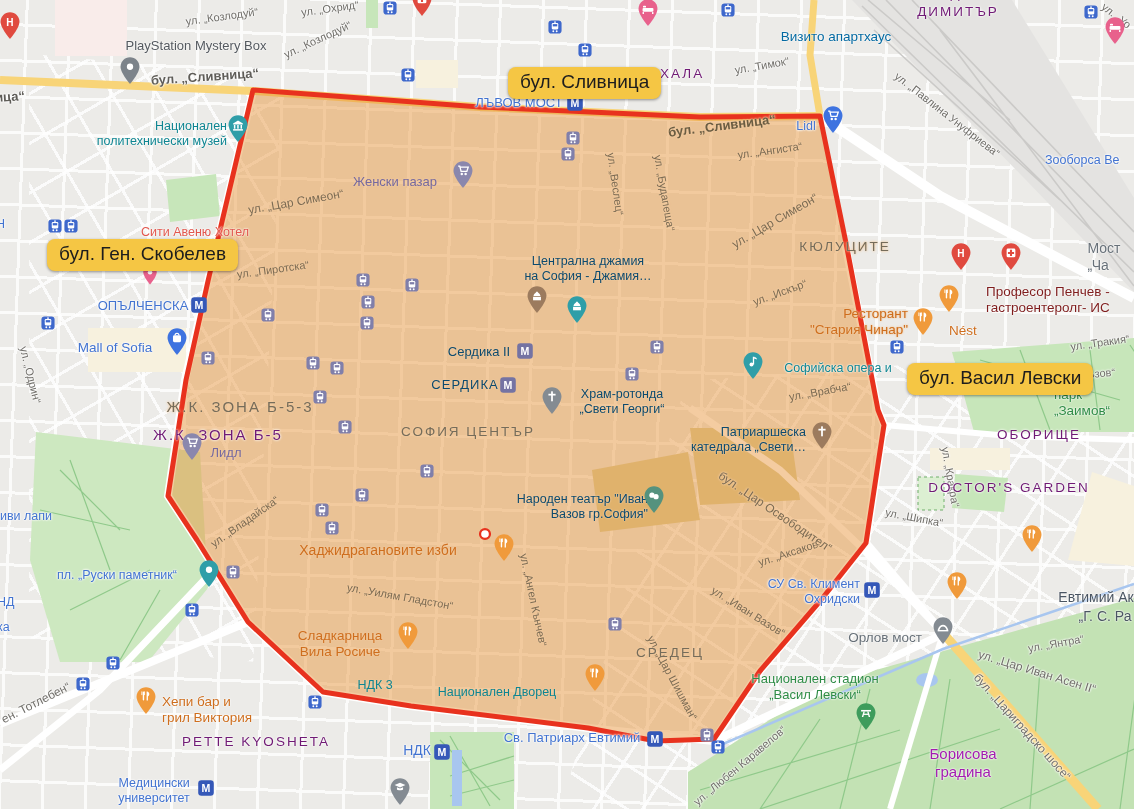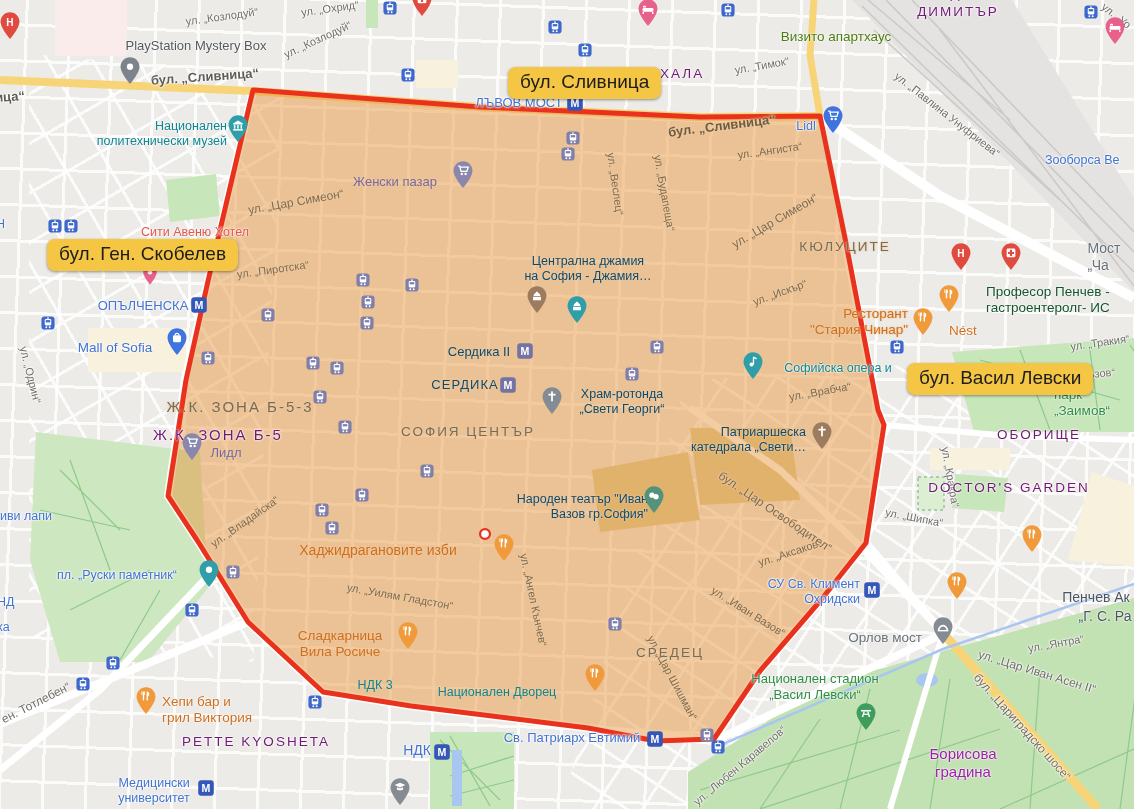--- a/index.html
+++ b/index.html
@@ -27,22 +27,22 @@
   .ar{color:#701a75;font-size:13.5px;letter-spacing:2px;text-shadow:0 0 2px #fff,0 0 3px #fff;white-space:nowrap}
   .az{color:#756C5A;font-size:13.5px;letter-spacing:2px;text-shadow:0 0 2px #F2CBA0,0 0 3px #F2CBA0;white-space:nowrap}
   .bl{color:#4273D0;font-size:12.5px;text-shadow:0 0 2px #fff,0 0 2px #fff,0 0 3px #fff}
   .tl{color:#0E8591;font-size:12.5px;text-shadow:0 0 2px #fff,0 0 2px #fff}
   .tz{color:#0E8591;font-size:12.5px;text-shadow:0 0 2px #F2CBA0,0 0 2px #F2CBA0}
   .sl{color:#0c4a6e;font-size:12.5px;text-shadow:0 0 2px #F2CBA0,0 0 2px #F2CBA0}
   .slp{color:#75699F;font-size:13px;text-shadow:0 0 2px #F2CBA0,0 0 2px #F2CBA0}
   .gy{color:#677078;font-size:12.5px;text-shadow:0 0 2px #fff,0 0 2px #fff}
   .or{color:#CE6E1E;font-size:12.5px;text-shadow:0 0 2px #fff,0 0 2px #fff}
   .oz{color:#CE6E1E;font-size:12.5px;text-shadow:0 0 2px #F2CBA0,0 0 2px #F2CBA0}
-  .rd{color:#14532d;font-size:12.5px;text-shadow:0 0 2px #fff,0 0 2px #fff}
-  .pk{color:#4d7c0f;font-size:12.5px;text-shadow:0 0 2px #fff,0 0 2px #fff}
+  .rd{color:#7f1d1d;font-size:12.5px;text-shadow:0 0 2px #fff,0 0 2px #fff}
+  .pk{color:#0369a1;font-size:12.5px;text-shadow:0 0 2px #fff,0 0 2px #fff}
   .pk2{color:#E2574E;font-size:12.5px;text-shadow:0 0 2px #fff,0 0 2px #fff}
   .dk{color:#4A5562;font-size:12.5px;text-shadow:0 0 2px #fff,0 0 2px #fff;white-space:nowrap}
   .dk2{color:#54595F;font-size:13px;text-shadow:0 0 2px #fff,0 0 2px #fff}
   .gr{color:#2E8C45;font-size:12.5px;text-shadow:0 0 2px #fff,0 0 2px #fff}
   .grb{color:#a21caf;font-size:15px;text-shadow:0 0 2px #fff,0 0 2px #fff}
   .hl{position:absolute;background:#F5C644;color:#1D1D1D;font-size:19px;padding:4px 12px 6px;
       border-radius:8px;box-shadow:0 1px 3px rgba(0,0,0,.4);white-space:nowrap;z-index:9}
   .mk{position:absolute;transform:translate(-50%,-55%);z-index:5;line-height:0}
   .bg{position:absolute;transform:translate(-50%,-50%);z-index:5;line-height:0}
   .c-or{color:#F09A3B}.c-pink{color:#E8618C}.c-red{color:#E04A3F}.c-blue{color:#3E73E0}
@@ -494,21 +494,21 @@
   <div class="lb az" style="left:468px;top:432px">СОФИЯ ЦЕНТЪР</div>
   <div class="lb az" style="left:670px;top:653px">СРЕДЕЦ</div>
   <div class="lb ar" style="left:1039px;top:435px">ОБОРИЩЕ</div>
   <div class="lb ar" style="left:1009px;top:488px;text-align:center">DOCTOR'S
 GARDEN</div>
   <div class="lb ar" style="left:256px;top:742px">PETTE KYOSHETA</div>
   <div class="lb grb" style="left:963px;top:763px;text-align:center">Борисова
 градина</div>
   <div class="lb gr" style="left:1082px;top:403px;font-size:13.5px">парк „Заимов“</div>
   <div class="lb gy" style="left:1104px;top:257px;font-size:14px">Мост „Ча</div>
-  <div class="lb dk" style="left:1096px;top:598px;font-size:14px">Пенчев Ак</div>
+  <div class="lb dk" style="left:1096px;top:598px;font-size:14px">Евтимий Ак</div>
   <div class="lb dk" style="left:1105px;top:617px;font-size:14px">„Г. С. Ра</div>
 
   <div class="lb bl" style="left:519px;top:103px;font-size:13px">ЛЪВОВ МОСТ</div>
   <div class="lb bl" style="left:143px;top:306px;font-size:13px">ОПЪЛЧЕНСКА</div>
   <div class="lb bl" style="left:115px;top:348px;font-size:13.5px">Mall of Sofia</div>
   <div class="lb bl" style="left:117px;top:576px">пл. „Руски паметник“</div>
   <div class="lb bl la" style="left:0px;top:517px">иви лапи</div>
   <div class="lb bl" style="left:154px;top:791px;text-align:right">Медицински
 университет</div>
   <div class="lb bl" style="left:417px;top:751px;font-size:14px">НДК</div>

